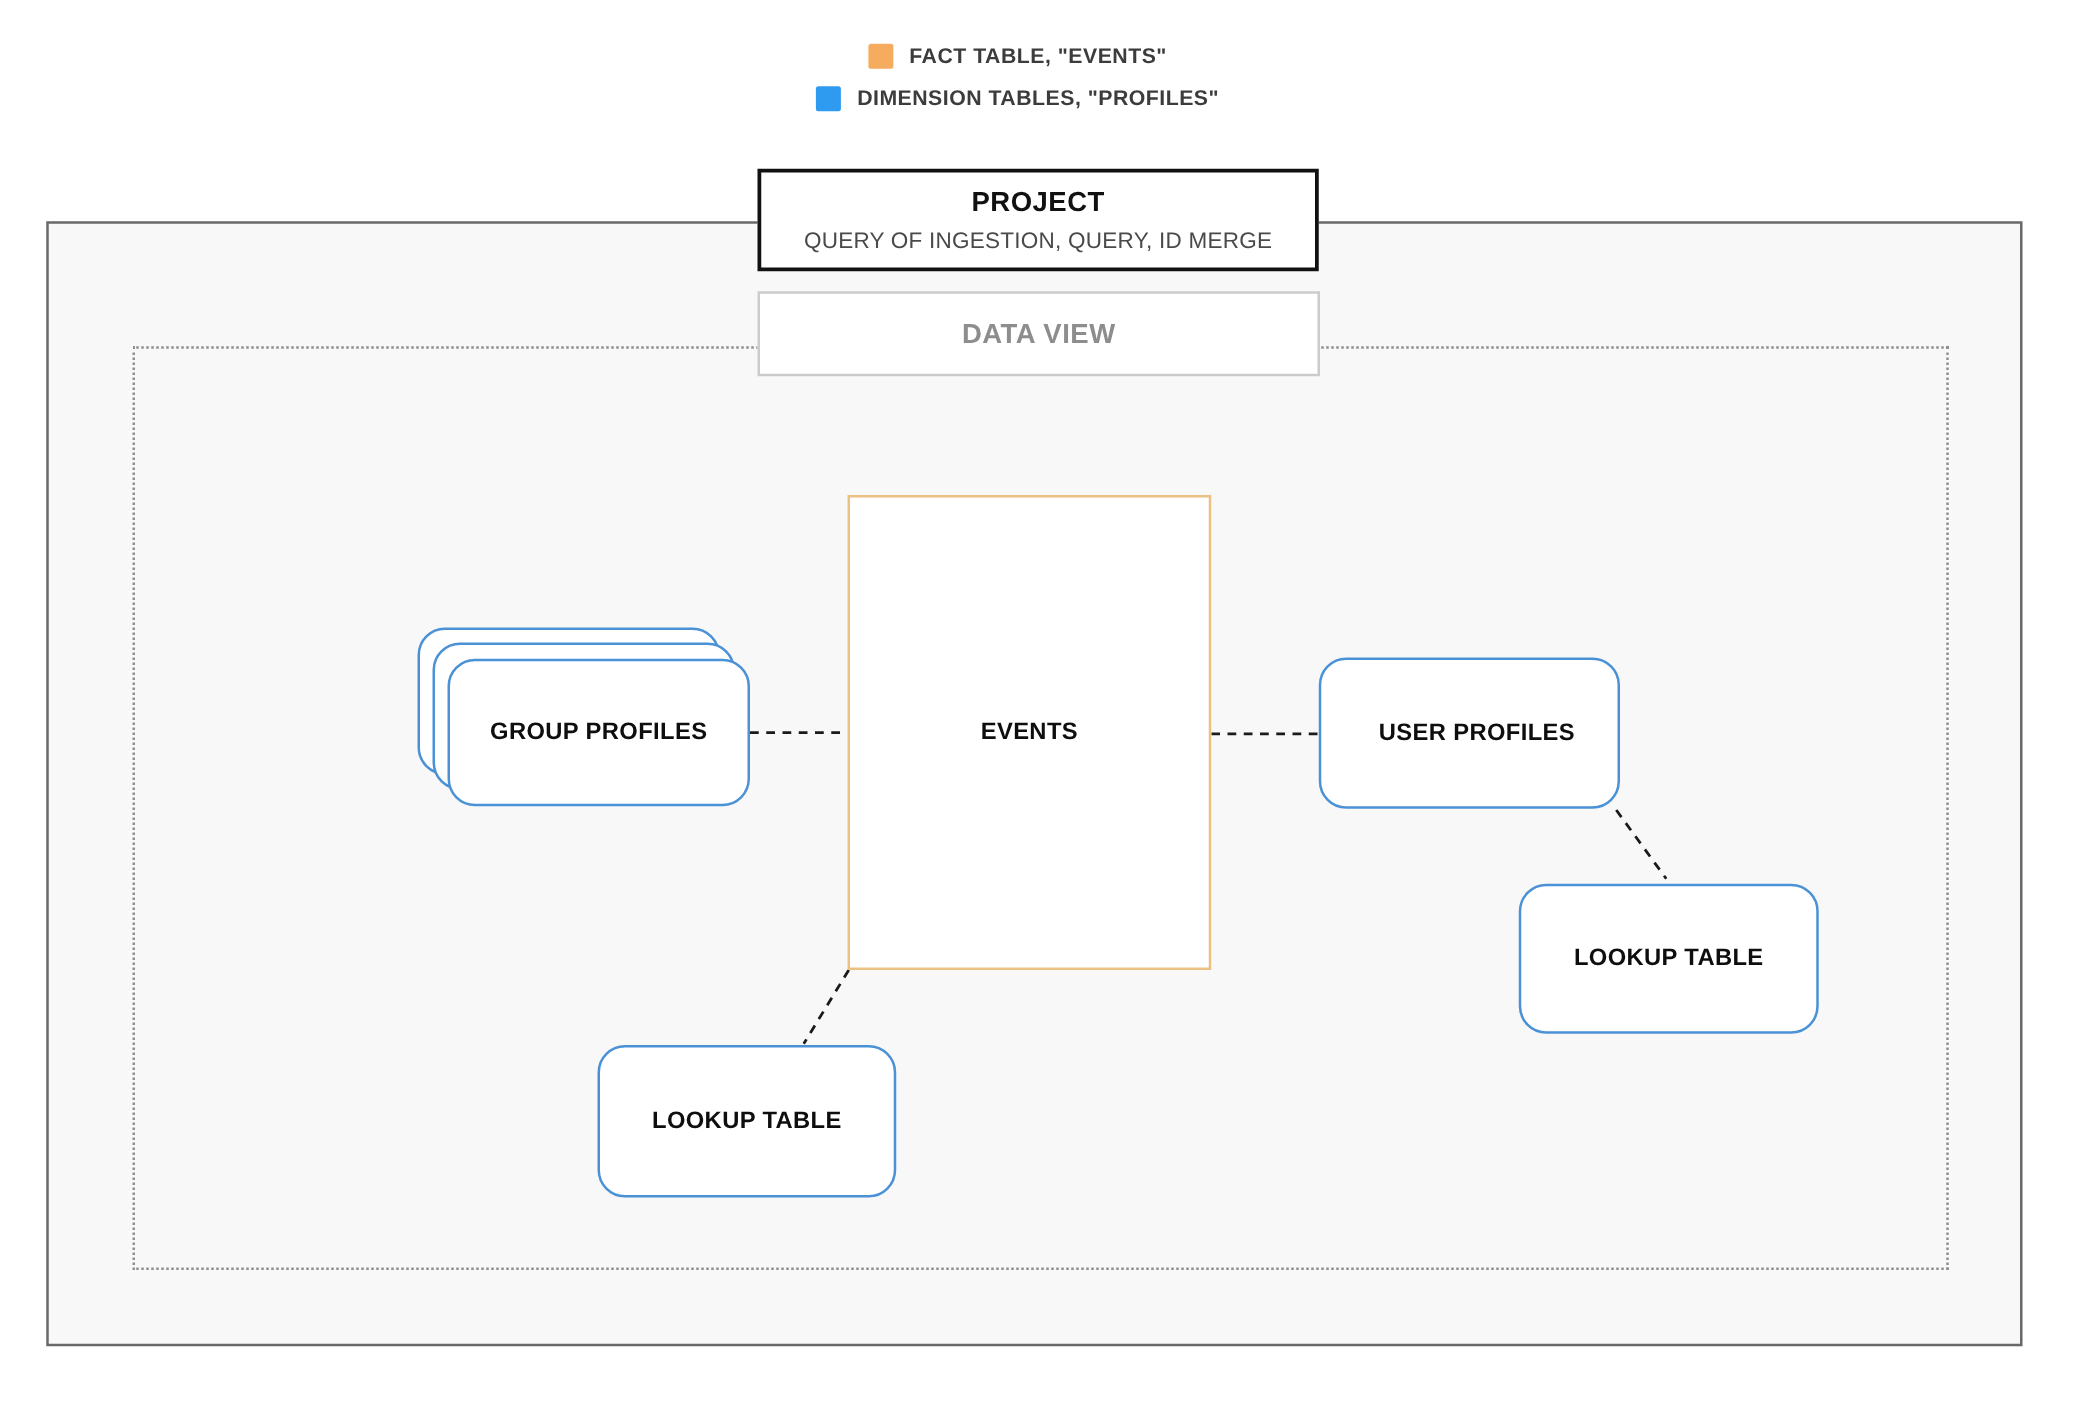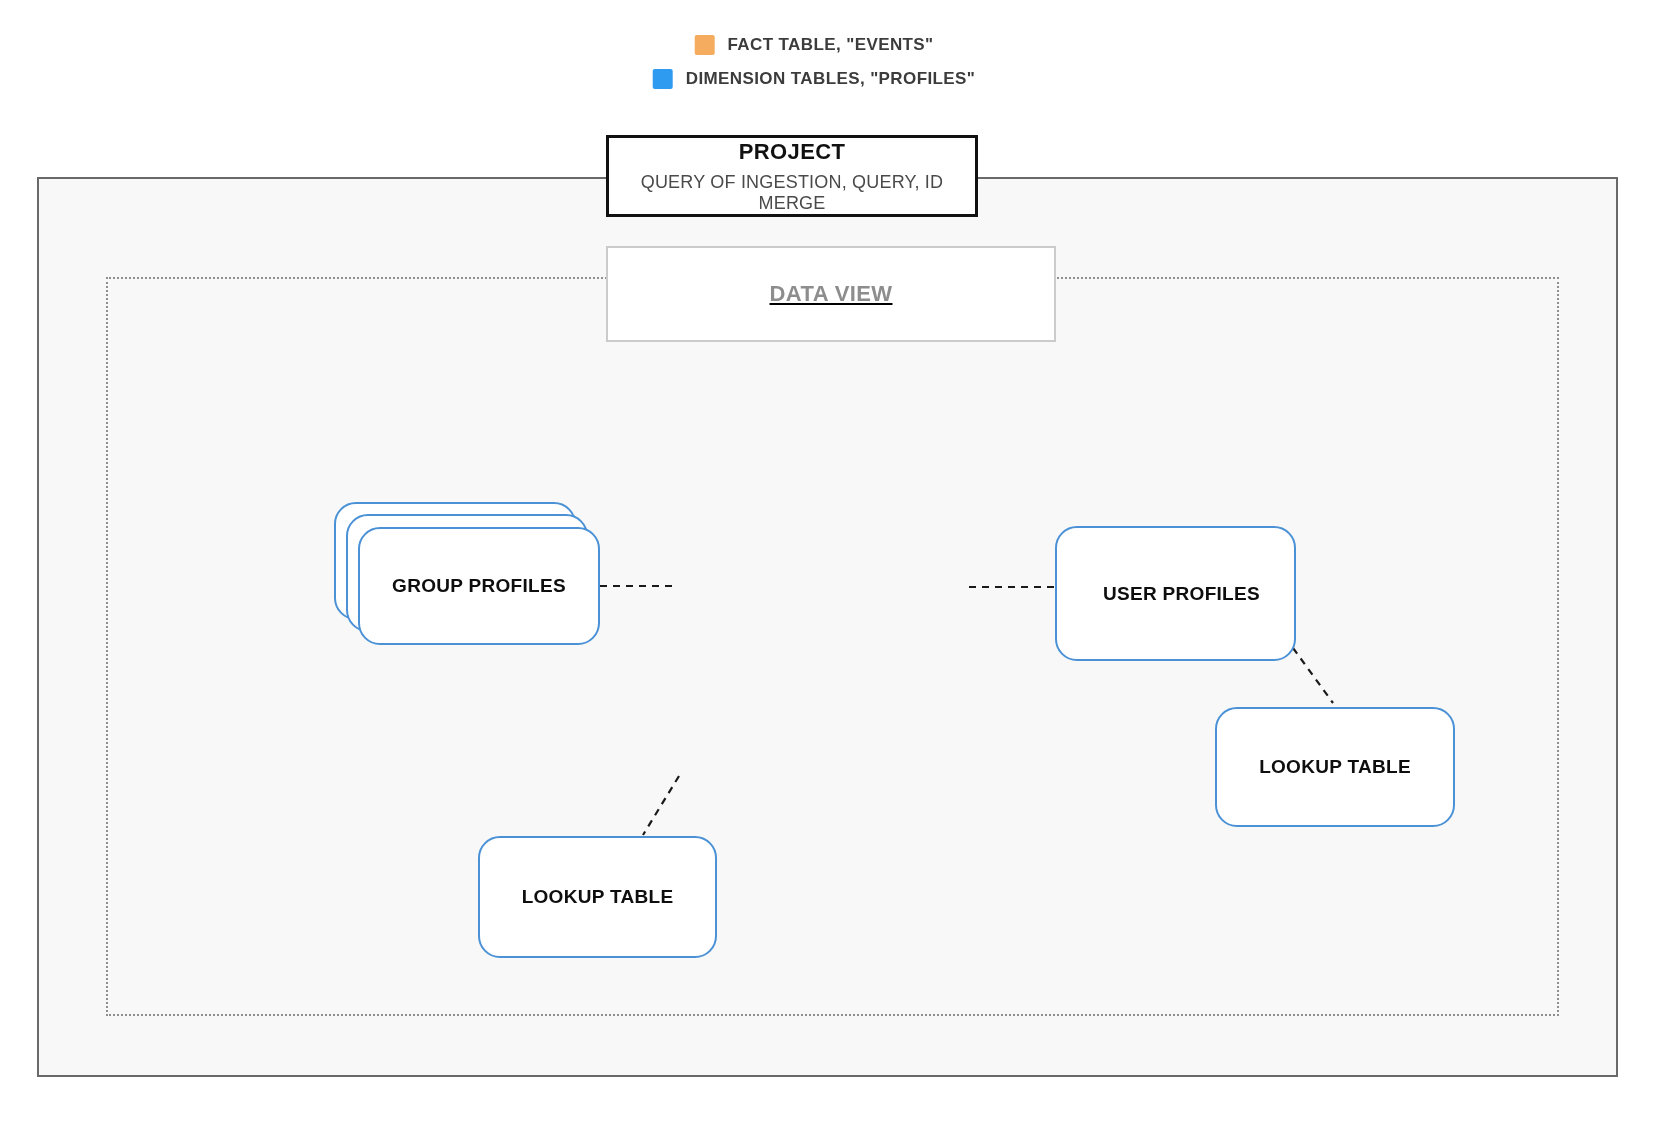--- a/index.html
+++ b/index.html
@@ -76,28 +76,27 @@
     display: flex;
     flex-direction: column;
     align-items: center;
     justify-content: center;
     gap: 7px;
     z-index: 4;
     text-align: center;
   }
   .label-box.project {
     left: 606px; top: 135px;
-    width: 372px; height: 82px;
+    width: 449px; height: 82px;
     border: 3px solid #111111;
   }
   .label-box.dataview {
-    left: 606px; top: 246px;
-    width: 450px; height: 96px;
+    left: 606px; top: 233px;
+    width: 450px; height: 68px;
     border: 2px solid #CBCBCB;
-    text-decoration: underline;
   }
   .label-title {
     font-size: 22px;
     font-weight: 700;
     color: #111111;
     letter-spacing: 0.4px;
   }
   .label-subtitle {
     font-size: 18px;
     font-weight: 400;
@@ -138,21 +137,21 @@
     box-sizing: border-box;
     width: 242px; height: 118px;
     background: #ffffff;
     border: 2px solid #4A91D6;
     border-radius: 22px;
     z-index: 3;
   }
   .stack-card.back { left: 334px; top: 502px; }
   .stack-card.mid  { left: 346px; top: 514px; }
   .node.group-front   { left: 358px;  top: 527px; width: 242px; height: 118px; }
-  .node.user-profiles { left: 1055px; top: 526px; width: 241px; height: 135px; padding-left: 12px; }
+  .node.user-profiles { left: 1055px; top: 526px; width: 241px; height: 121px; padding-left: 12px; }
   .node.lookup-right  { left: 1215px; top: 707px; width: 240px; height: 120px; }
   .node.lookup-left   { left: 478px;  top: 836px; width: 239px; height: 122px; }
 </style>
 </head>
 <body>
 
 <div class="stage">
 
   <div class="legend">
     <div class="legend-row">
@@ -177,20 +176,23 @@
 
   <div class="label-box project">
     <div class="label-title">PROJECT</div>
     <div class="label-subtitle">QUERY OF INGESTION, QUERY, ID MERGE</div>
   </div>
 
   <div class="label-box dataview">
     <div class="label-title dim">DATA VIEW</div>
   </div>
 
+  <div class="node events">
+    <span class="node-label">EVENTS</span>
+  </div>
 
   <div class="stack-card back"></div>
   <div class="stack-card mid"></div>
   <div class="node blue group-front">
     <span class="node-label">GROUP PROFILES</span>
   </div>
 
   <div class="node blue user-profiles">
     <span class="node-label">USER PROFILES</span>
   </div>

